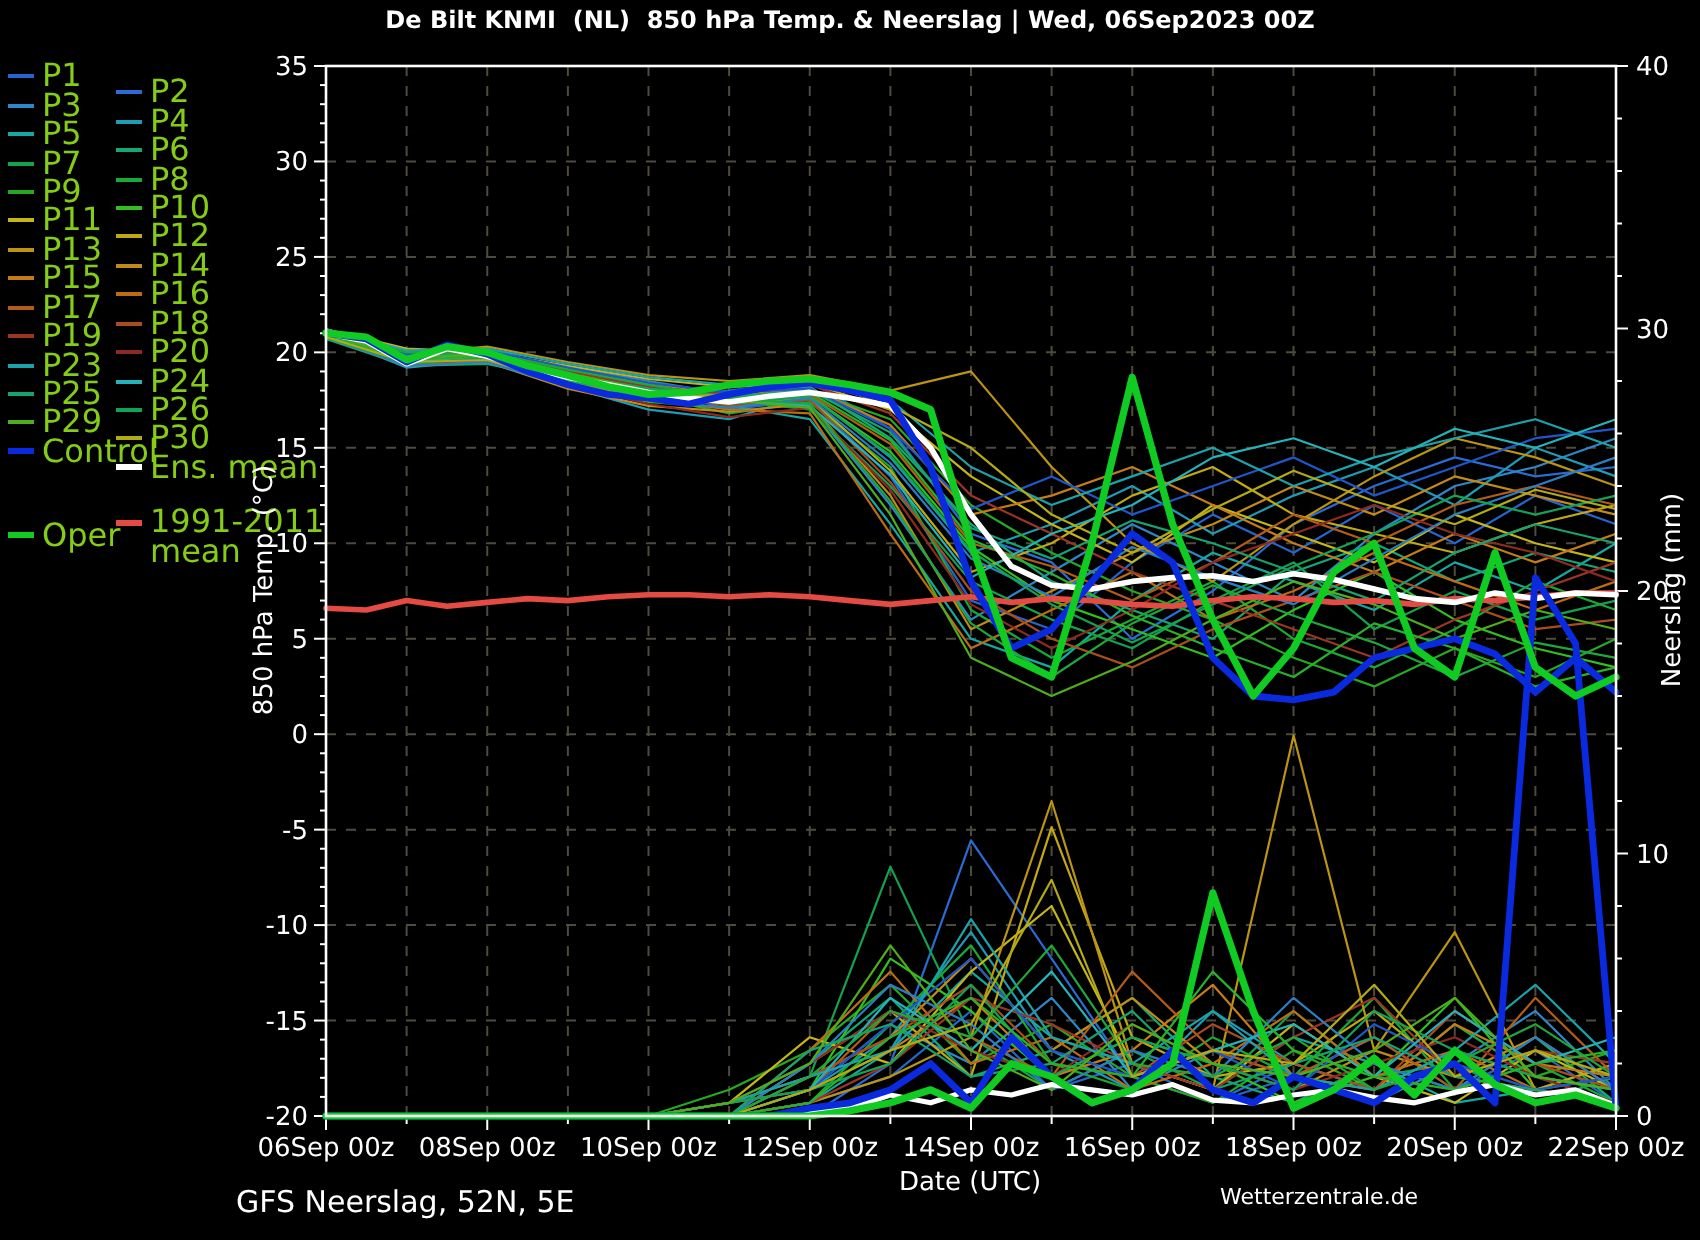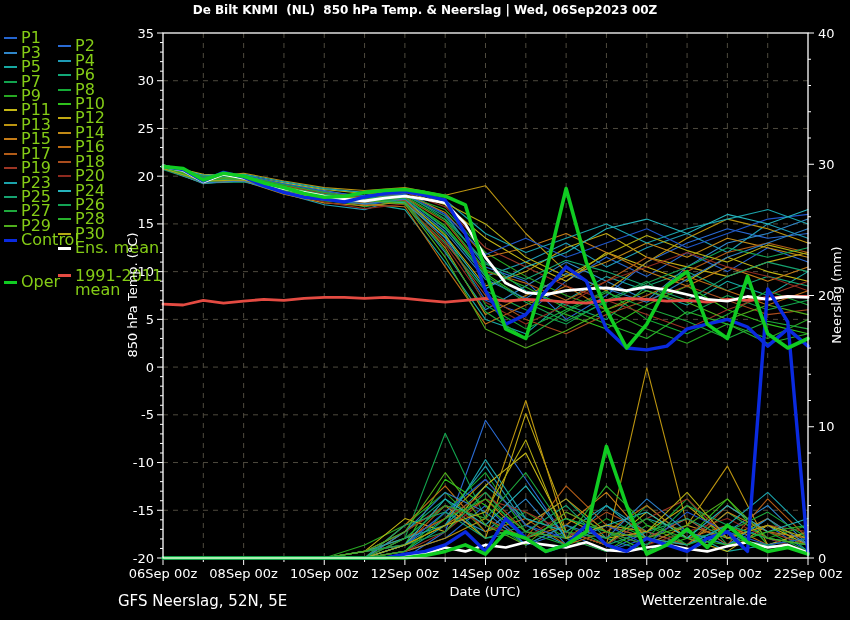--- a/index.html
+++ b/index.html
@@ -17,21 +17,21 @@
   .swatch{width:13px;height:2px;margin-right:4px;flex:none;}
   .swatch.thick{height:3px;}
   .swatch.hidden{visibility:hidden;}
   .llabel{font-size:16px;line-height:14px;color:#84cc16;white-space:nowrap;}
   .axlab{position:absolute;width:180px;height:18px;text-align:center;font-size:13px;}
   .axlab.rot{transform:rotate(-90deg);transform-origin:50% 50%;}
   .ylab-left{left:44px;top:286px;}
   .ylab-right{left:748px;top:286px;}
   .xlab{left:385px;top:584px;width:200px;text-align:center;font-size:13px;position:absolute;}
   .foot-left{position:absolute;left:118px;top:592px;font-size:15px;}
-  .foot-right{position:absolute;left:610px;top:592px;width:188px;text-align:center;font-size:14px;}
+  .foot-right{position:absolute;left:610px;top:592px;width:188px;text-align:left;font-size:11px;}
 </style>
 </head>
 <body>
 
 <div class="page">
   <div class="title">De Bilt KNMI  (NL)  850 hPa Temp. &amp; Neerslag | Wed, 06Sep2023 00Z</div>
 
   <svg id="chart" width="850" height="620">
       <line x1="203.3125" y1="33" x2="203.3125" y2="558" stroke="#4e4a3e" stroke-width="1" stroke-dasharray="5 5"></line>
       <line x1="243.625" y1="33" x2="243.625" y2="558" stroke="#4e4a3e" stroke-width="1" stroke-dasharray="5 5"></line>
@@ -364,30 +364,20 @@
           <i class="swatch" style="background: rgb(22, 163, 113);"></i>
           <span class="llabel">P25</span>
         </span>
         <span class="lcell c2">
           <i class="swatch" style="background: rgb(19, 163, 85);"></i>
           <span class="llabel">P26</span>
         </span>
       </div>
       <div class="lrow">
         <span class="lcell">
-          <i class="swatch" style="background: rgb(30, 168, 60);"></i>
-          <span class="llabel">P27</span>
-        </span>
-        <span class="lcell c2">
-          <i class="swatch" style="background: rgb(39, 178, 43);"></i>
-          <span class="llabel">P28</span>
-        </span>
-      </div>
-      <div class="lrow">
-        <span class="lcell">
           <i class="swatch" style="background: rgb(79, 174, 28);"></i>
           <span class="llabel">P29</span>
         </span>
         <span class="lcell c2">
           <i class="swatch" style="background: rgb(179, 171, 18);"></i>
           <span class="llabel">P30</span>
         </span>
       </div>
       <div class="lrow">
         <span class="lcell">

